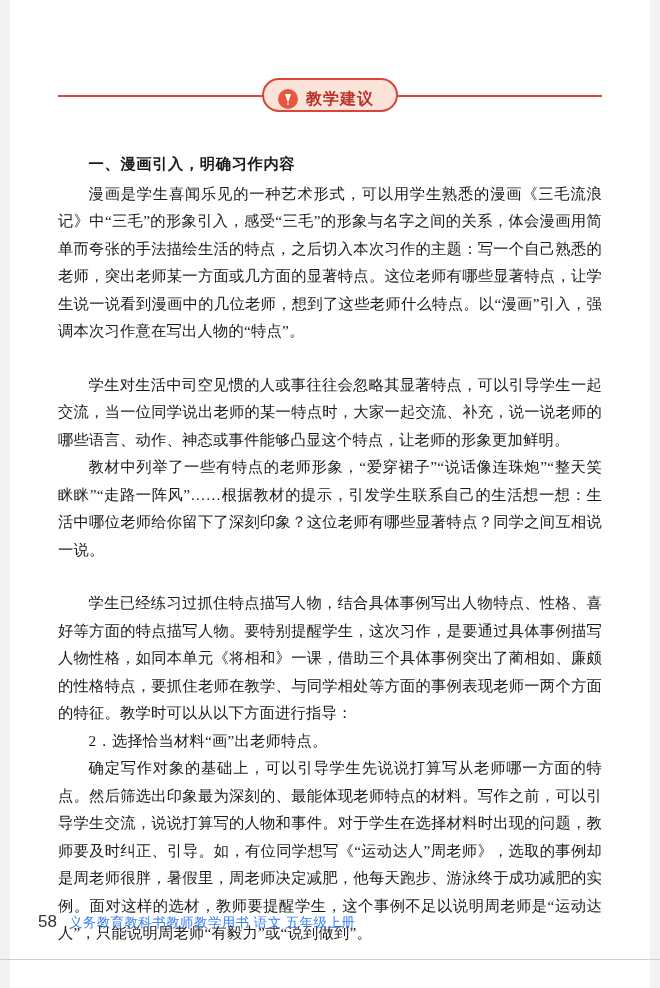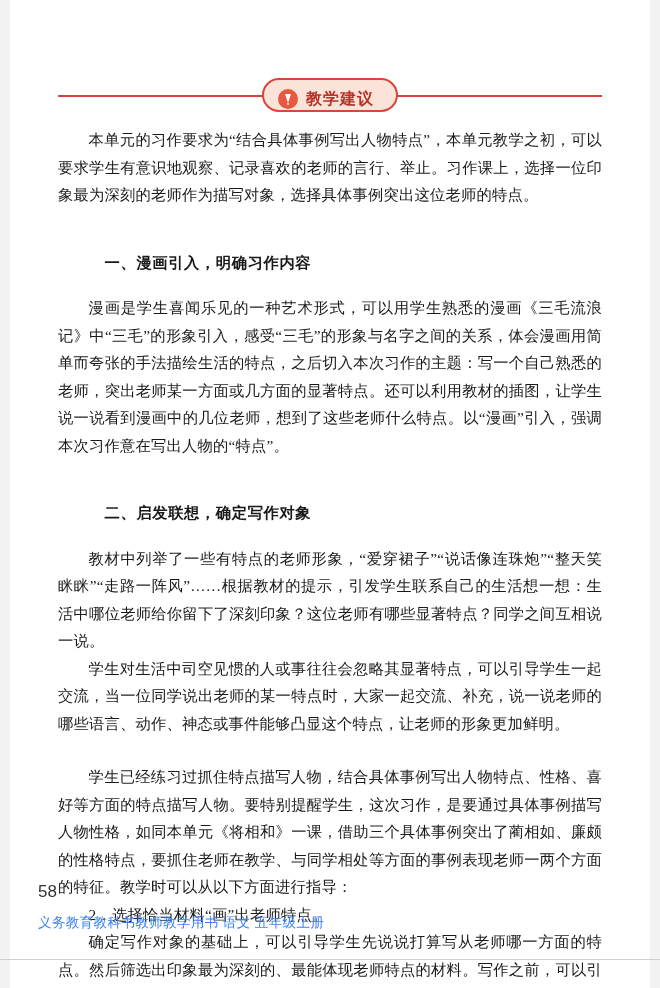--- a/index.html
+++ b/index.html
@@ -82,39 +82,38 @@
   p {
     margin: 0;
     font-size: 15.3px;
     line-height: 27.5px;
     text-align: justify;
     text-justify: inter-ideograph;
     letter-spacing: 0.2px;
   }
   p.indent { text-indent: 2em; }
   .sec-head {
-    margin: 16px;
+    margin: 0;
     font-size: 15.3px;
     line-height: 27.5px;
     font-weight: bold;
     text-indent: 2em;
     letter-spacing: 0.6px;
   }
   .gap-lg { height: 24px; }
   .gap-sm { height: 2px; }
 
   .footer {
     position: absolute;
     left: 38px;
     bottom: 56px;
     width: 584px;
     display: flex;
     align-items: baseline;
     gap: 12px;
-    flex-direction: column;
   }
   .folio {
     font-family: "Liberation Sans", "DejaVu Sans", sans-serif;
     font-size: 17px;
     color: #333;
     font-weight: normal;
   }
   .footer-text {
     font-family: "Liberation Sans", "DejaVu Sans", sans-serif;
     font-size: 13.5px;
@@ -155,34 +154,32 @@
           <path d="M4 2 L10 2 L7 11 Z" fill="#ffffff"></path>
           <path d="M7 11 L7 13" stroke="#ffffff" stroke-width="1.2"></path>
         </svg>
       </span>
       <span class="banner-text">教学建议</span>
     </div>
   </div>
 
   <div class="content">
 
-    <p class="indent">本单元的习作要求为“结合具体事例写出人物特点”，本单元教学之初，可以要求学生有意识地观察、记录喜欢的老师的言行、举止。习作课上，选择一位印象最为深刻的老师作为描写对象，选择具体事例突出这位老师的特点。</p>
 
     <div class="gap-lg"></div>
 
     <h2 class="sec-head">一、漫画引入，明确习作内容</h2>
     <div class="gap-sm"></div>
-    <p class="indent">漫画是学生喜闻乐见的一种艺术形式，可以用学生熟悉的漫画《三毛流浪记》中“三毛”的形象引入，感受“三毛”的形象与名字之间的关系，体会漫画用简单而夸张的手法描绘生活的特点，之后切入本次习作的主题：写一个自己熟悉的老师，突出老师某一方面或几方面的显著特点。还可以利用教材的插图，让学生说一说看到漫画中的几位老师，想到了这些老师什么特点。以“漫画”引入，强调本次习作意在写出人物的“特点”。</p>
+    <p class="indent">漫画是学生喜闻乐见的一种艺术形式，可以用学生熟悉的漫画《三毛流浪记》中“三毛”的形象引入，感受“三毛”的形象与名字之间的关系，体会漫画用简单而夸张的手法描绘生活的特点，之后切入本次习作的主题：写一个自己熟悉的老师，突出老师某一方面或几方面的显著特点。这位老师有哪些显著特点，让学生说一说看到漫画中的几位老师，想到了这些老师什么特点。以“漫画”引入，强调本次习作意在写出人物的“特点”。</p>
 
     <div class="gap-lg"></div>
 
-    <h2 class="sec-head">二、启发联想，确定写作对象</h2>
     <div class="gap-sm"></div>
+    <p class="indent">学生对生活中司空见惯的人或事往往会忽略其显著特点，可以引导学生一起交流，当一位同学说出老师的某一特点时，大家一起交流、补充，说一说老师的哪些语言、动作、神态或事件能够凸显这个特点，让老师的形象更加鲜明。</p>
     <p class="indent">教材中列举了一些有特点的老师形象，“爱穿裙子”“说话像连珠炮”“整天笑眯眯”“走路一阵风”……根据教材的提示，引发学生联系自己的生活想一想：生活中哪位老师给你留下了深刻印象？这位老师有哪些显著特点？同学之间互相说一说。</p>
-    <p class="indent">学生对生活中司空见惯的人或事往往会忽略其显著特点，可以引导学生一起交流，当一位同学说出老师的某一特点时，大家一起交流、补充，说一说老师的哪些语言、动作、神态或事件能够凸显这个特点，让老师的形象更加鲜明。</p>
 
     <div class="gap-lg"></div>
 
     <div class="gap-sm"></div>
     <p class="indent">学生已经练习过抓住特点描写人物，结合具体事例写出人物特点、性格、喜好等方面的特点描写人物。要特别提醒学生，这次习作，是要通过具体事例描写人物性格，如同本单元《将相和》一课，借助三个具体事例突出了蔺相如、廉颇的性格特点，要抓住老师在教学、与同学相处等方面的事例表现老师一两个方面的特征。教学时可以从以下方面进行指导：</p>
     <p class="indent">2．选择恰当材料“画”出老师特点。</p>
     <p class="indent">确定写作对象的基础上，可以引导学生先说说打算写从老师哪一方面的特点。然后筛选出印象最为深刻的、最能体现老师特点的材料。写作之前，可以引导学生交流，说说打算写的人物和事件。对于学生在选择材料时出现的问题，教师要及时纠正、引导。如，有位同学想写《“运动达人”周老师》，选取的事例却是周老师很胖，暑假里，周老师决定减肥，他每天跑步、游泳终于成功减肥的实例。面对这样的选材，教师要提醒学生，这个事例不足以说明周老师是“运动达人”，只能说明周老师“有毅力”或“说到做到”。</p>
 
   </div>
 

